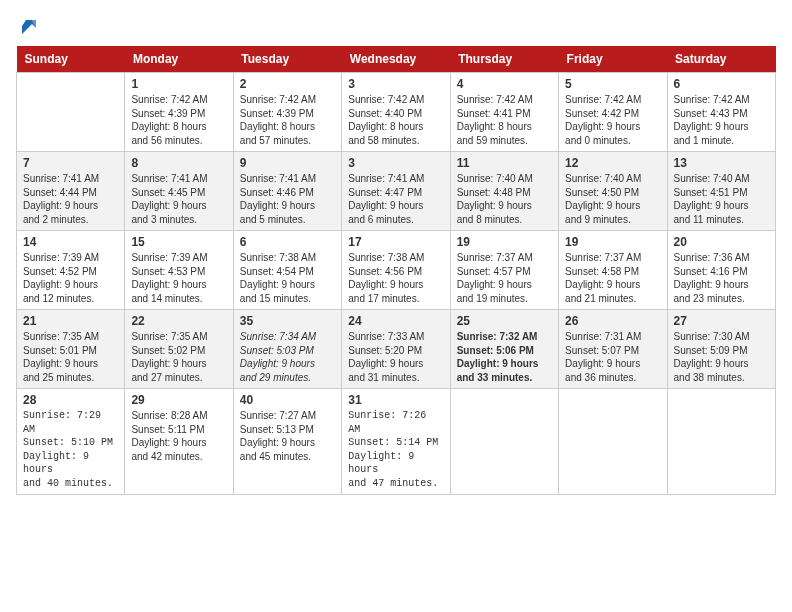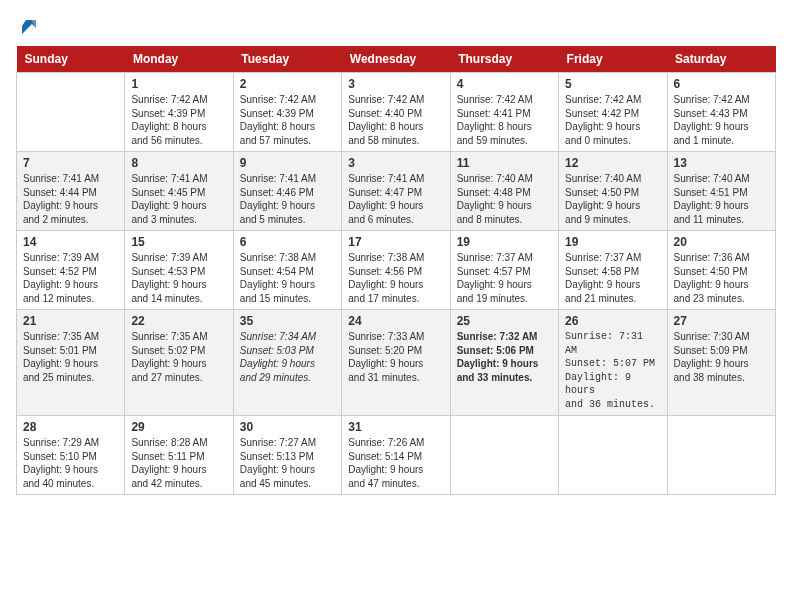--- a/index.html
+++ b/index.html
@@ -246,21 +246,21 @@
         <td>
           <span class="day-num">19</span>
           <div class="day-info" style="white-space: pre-line;">Sunrise: 7:37 AM
 Sunset: 4:58 PM
 Daylight: 9 hours
 and 21 minutes.</div>
         </td>
         <td>
           <span class="day-num">20</span>
           <div class="day-info" style="white-space: pre-line;">Sunrise: 7:36 AM
-Sunset: 4:50 PM
+Sunset: 4:16 PM
 Daylight: 9 hours
 and 23 minutes.</div>
         </td>
       </tr>
       <tr>
         <td>
           <span class="day-num">21</span>
           <div class="day-info" style="white-space: pre-line;">Sunrise: 7:35 AM
 Sunset: 5:01 PM
 Daylight: 9 hours
@@ -289,58 +289,58 @@
         </td>
         <td>
           <span class="day-num">25</span>
           <div class="day-info" style="white-space: pre-line; font-weight: bold;">Sunrise: 7:32 AM
 Sunset: 5:06 PM
 Daylight: 9 hours
 and 33 minutes.</div>
         </td>
         <td>
           <span class="day-num">26</span>
-          <div class="day-info" style="white-space: pre-line; font-family: Liberation Mono, monospace;">Sunrise: 7:31 AM
+          <div class="day-info" style="white-space: pre-line;">Sunrise: 7:31 AM
 Sunset: 5:07 PM
 Daylight: 9 hours
 and 36 minutes.</div>
         </td>
         <td>
           <span class="day-num">27</span>
           <div class="day-info" style="white-space: pre-line;">Sunrise: 7:30 AM
 Sunset: 5:09 PM
 Daylight: 9 hours
 and 38 minutes.</div>
         </td>
       </tr>
       <tr>
         <td>
           <span class="day-num">28</span>
-          <div class="day-info" style="white-space: pre-line;">Sunrise: 7:29 AM
+          <div class="day-info" style="white-space: pre-line; font-family: Liberation Mono, monospace;">Sunrise: 7:29 AM
 Sunset: 5:10 PM
 Daylight: 9 hours
 and 40 minutes.</div>
         </td>
         <td>
           <span class="day-num">29</span>
           <div class="day-info" style="white-space: pre-line;">Sunrise: 8:28 AM
 Sunset: 5:11 PM
 Daylight: 9 hours
 and 42 minutes.</div>
         </td>
         <td>
-          <span class="day-num">30</span>
+          <span class="day-num">40</span>
           <div class="day-info" style="white-space: pre-line;">Sunrise: 7:27 AM
 Sunset: 5:13 PM
 Daylight: 9 hours
 and 45 minutes.</div>
         </td>
         <td>
           <span class="day-num">31</span>
-          <div class="day-info" style="white-space: pre-line;">Sunrise: 7:26 AM
+          <div class="day-info" style="white-space: pre-line; font-family: Liberation Mono, monospace;">Sunrise: 7:26 AM
 Sunset: 5:14 PM
 Daylight: 9 hours
 and 47 minutes.</div>
         </td>
         <td class="empty-cell"></td>
         <td class="empty-cell"></td>
         <td class="empty-cell"></td>
       </tr>
     </tbody>
 </table>

